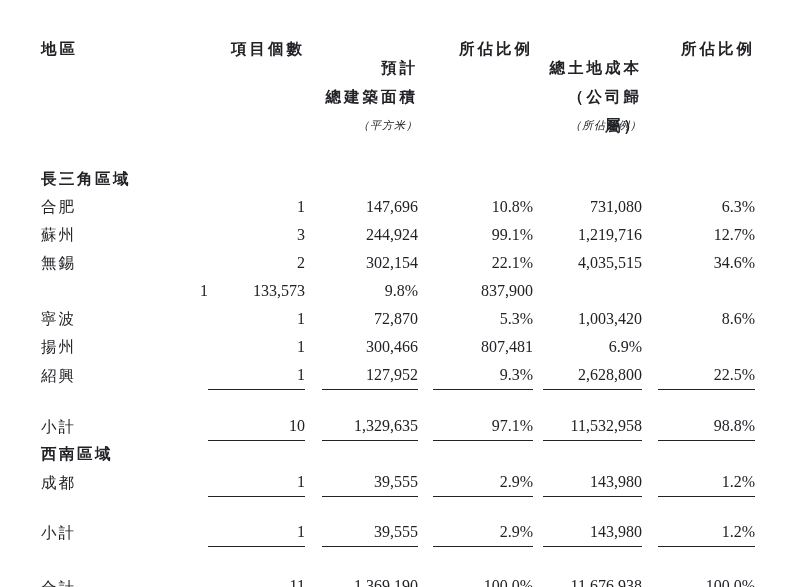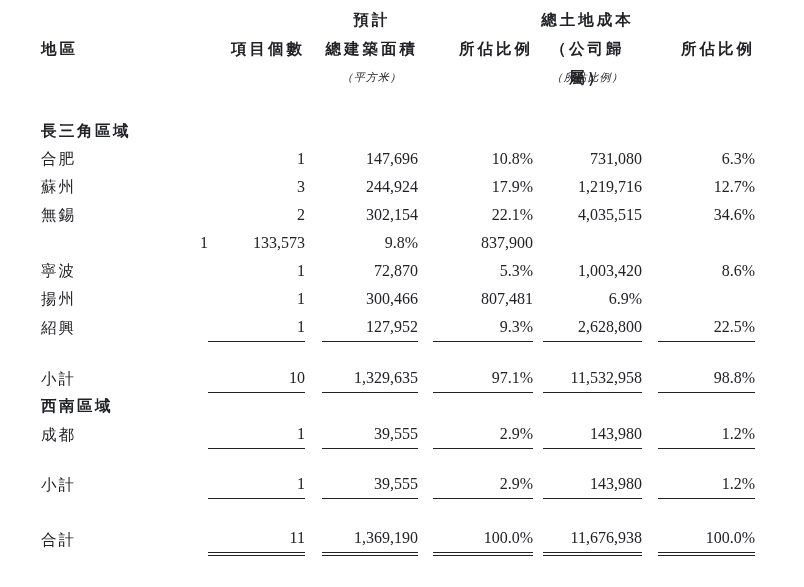--- a/index.html
+++ b/index.html
@@ -14,21 +14,21 @@
   
   .grid{
     display:grid;
     grid-template-columns:167px 97px 113px 115px 109px 113px;
   }
 
   
   .hline{height:29px;line-height:29px;}
   .hcell{text-align:right;font-weight:bold;font-size:15.5px;letter-spacing:3px;}
   .hcell.left{text-align:left;}
-  .hstack{display:inline-block;text-align:center;vertical-align:top;}
+  .hstack{display:inline-block;vertical-align:top;margin-top:48px;}
   .paren{
     font-weight:normal;font-style:italic;letter-spacing:1px;font-size:11px;
     font-family:"Liberation Serif","DejaVu Serif",serif;
   }
 
   
   .row{height:28px;align-items:center;}
   .cell{text-align:right;font-size:16px;line-height:28px;white-space:nowrap;}
   .cell.left{text-align:left;font-size:15.5px;letter-spacing:2px;}
   .section .cell.left{font-weight:bold;letter-spacing:2.5px;}
@@ -100,21 +100,21 @@
     <div class="cell c3"><span class="u">147,696</span></div>
     <div class="cell c4"><span class="u">10.8%</span></div>
     <div class="cell c5"><span class="u">731,080</span></div>
     <div class="cell c6"><span class="u">6.3%</span></div>
   </div>
 
   <div class="grid row">
     <div class="cell left">蘇州</div>
     <div class="cell c2"><span class="u">3</span></div>
     <div class="cell c3"><span class="u">244,924</span></div>
-    <div class="cell c4"><span class="u">17.9%</span></div>
+    <div class="cell c4"><span class="u">99.1%</span></div>
     <div class="cell c5"><span class="u">1,219,716</span></div>
     <div class="cell c6"><span class="u">12.7%</span></div>
   </div>
 
   <div class="grid row">
     <div class="cell left">無錫</div>
     <div class="cell c2"><span class="u">2</span></div>
     <div class="cell c3"><span class="u">302,154</span></div>
     <div class="cell c4"><span class="u">22.1%</span></div>
     <div class="cell c5"><span class="u">4,035,515</span></div>

